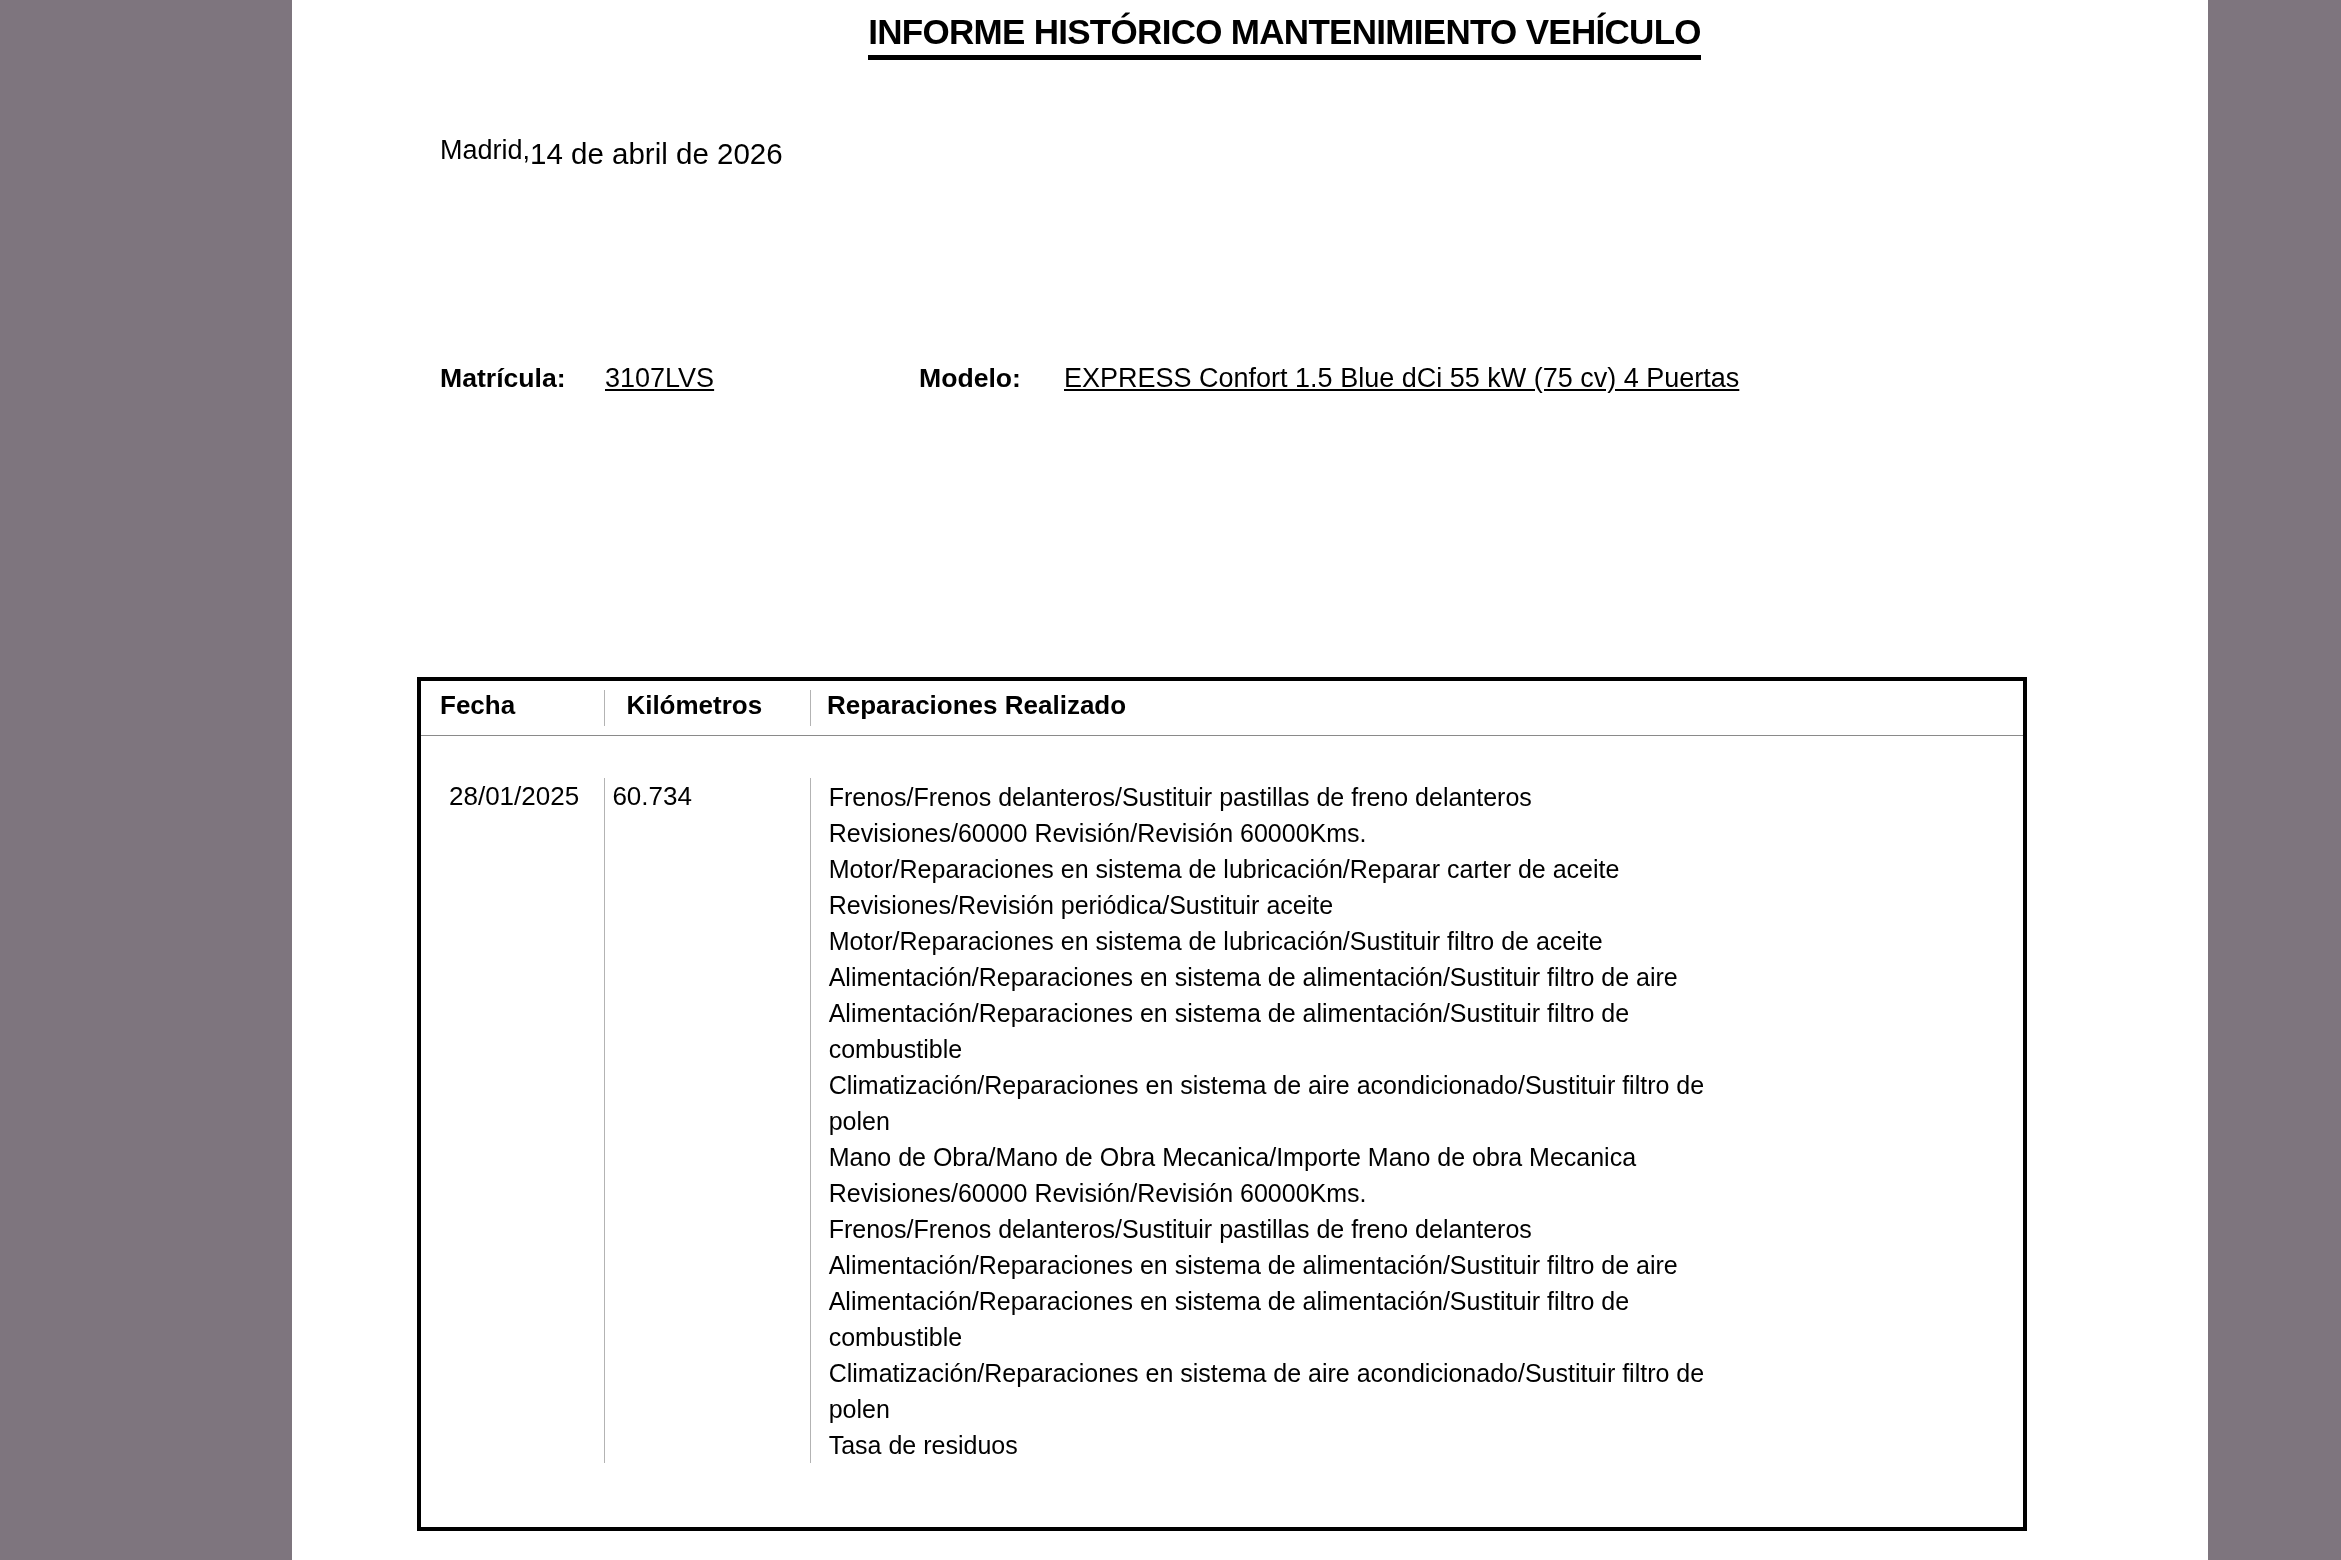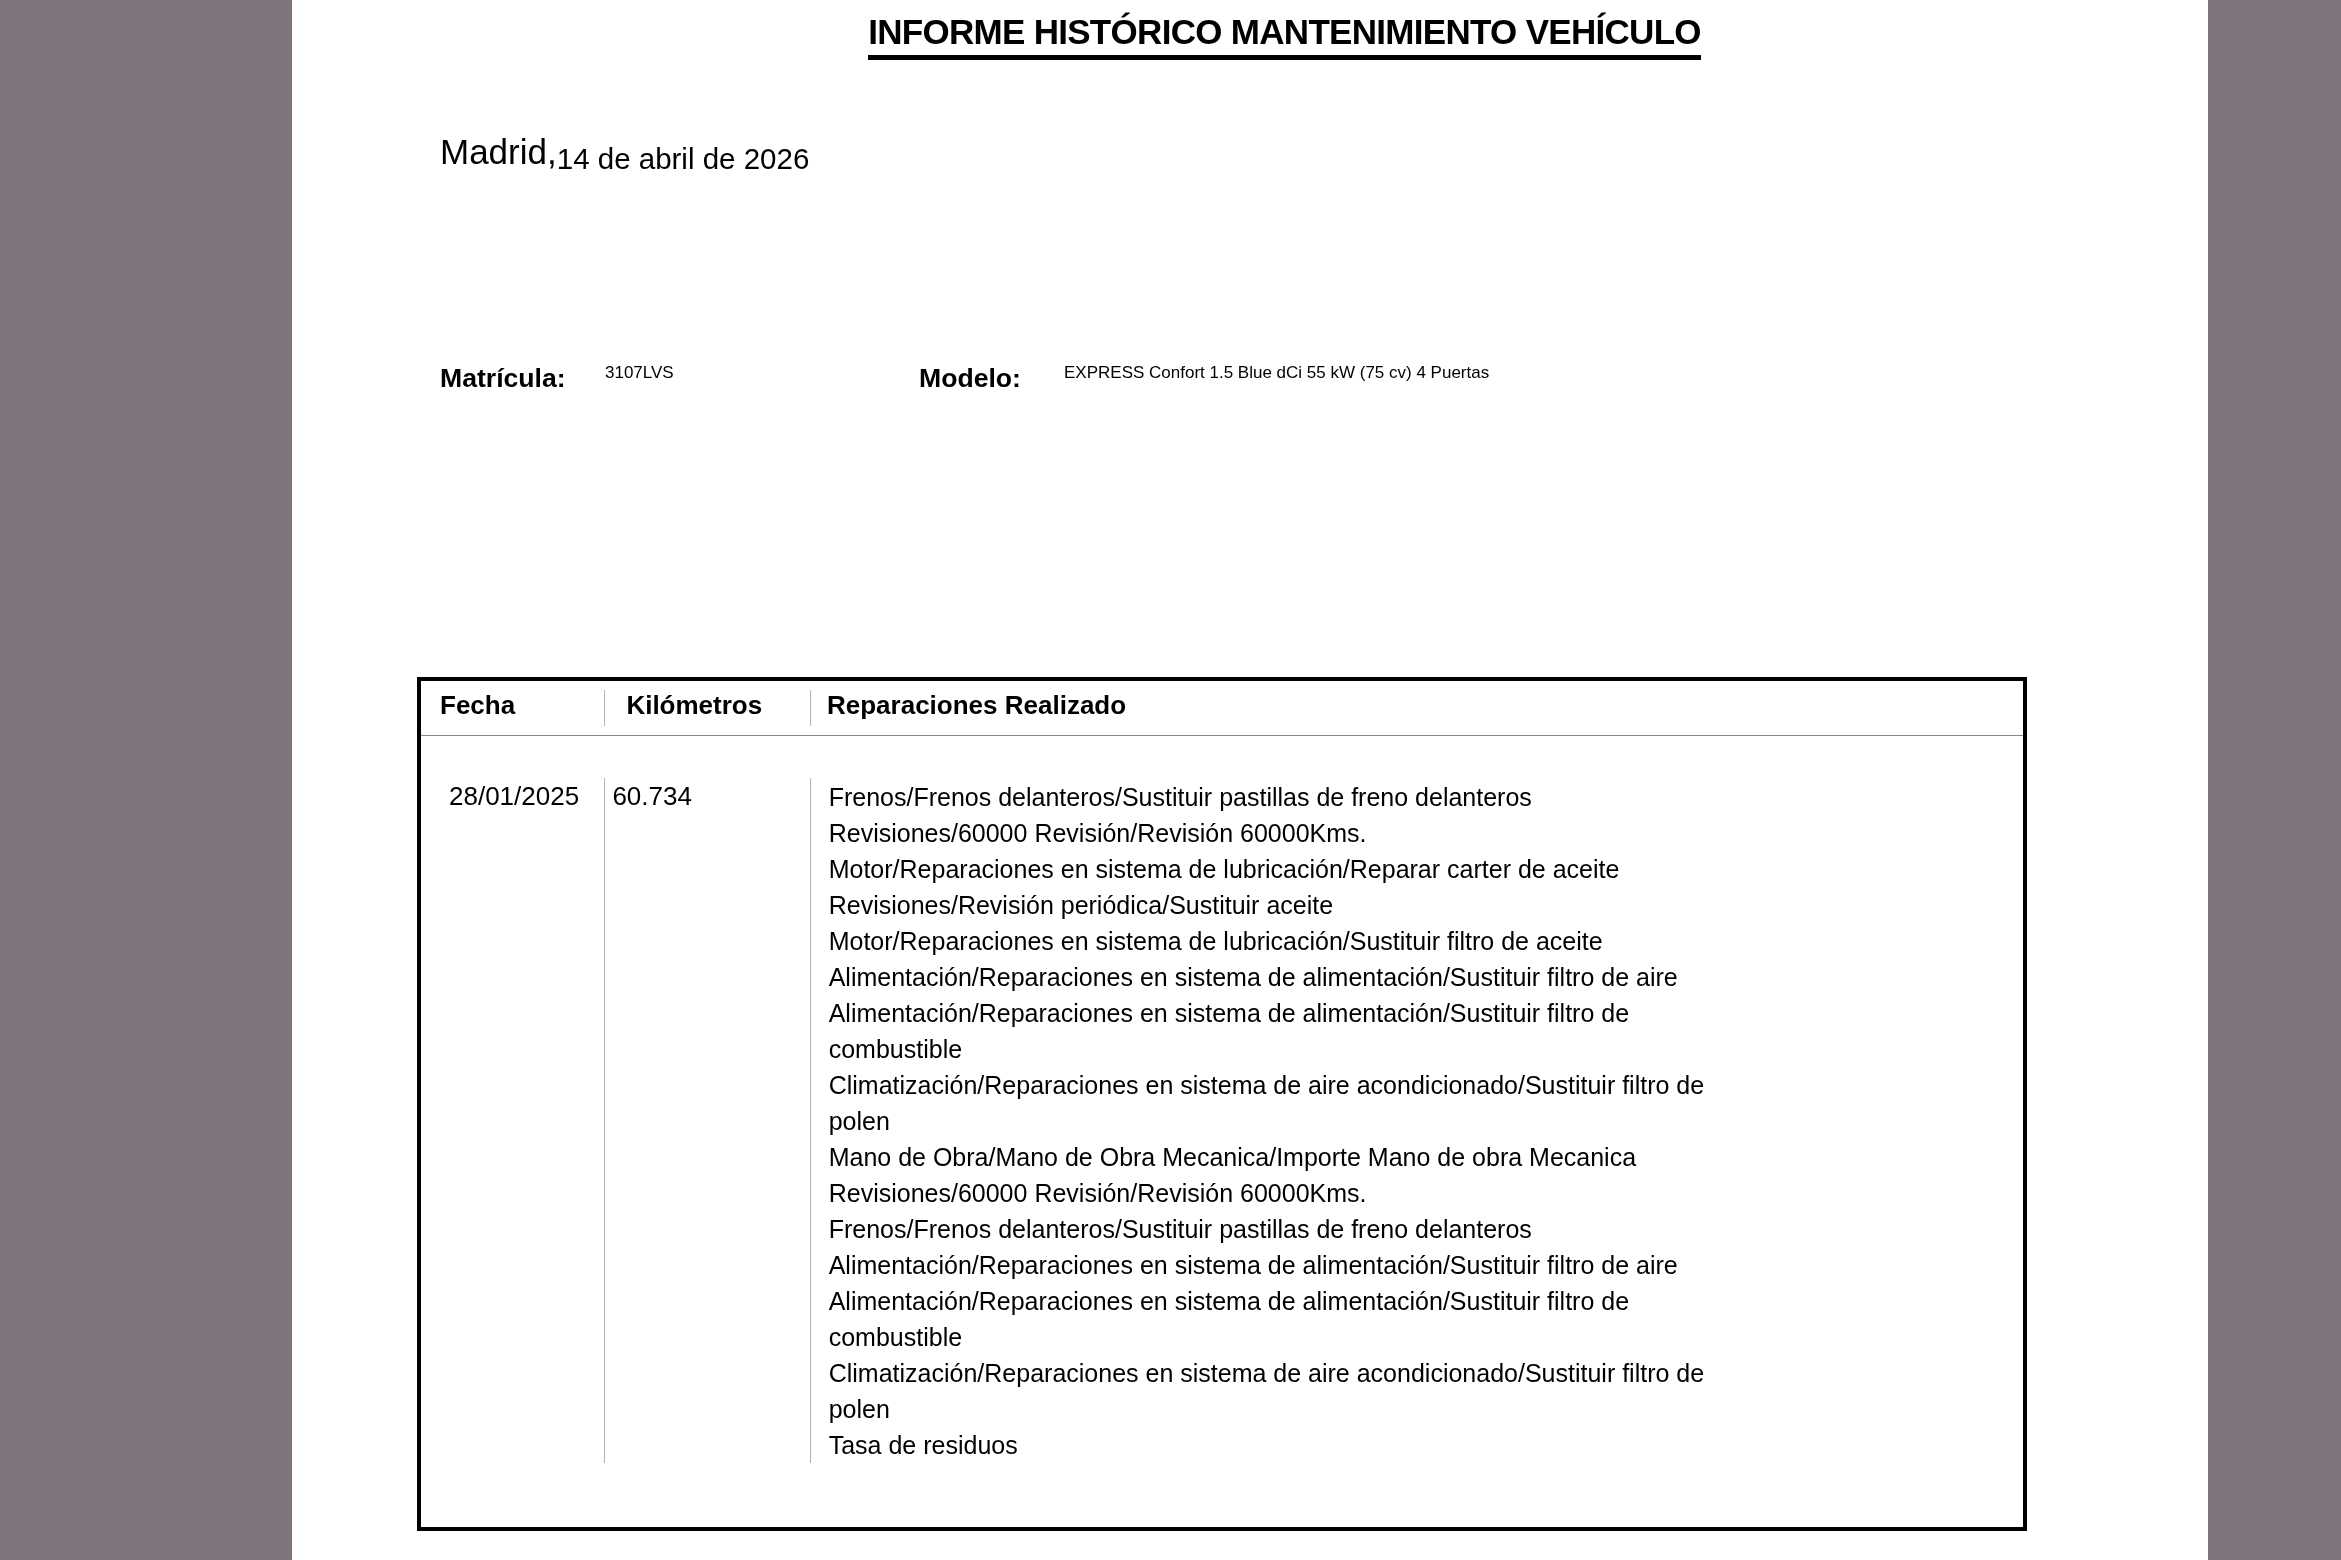--- a/index.html
+++ b/index.html
@@ -37,40 +37,41 @@
     padding-bottom:3.7px;
     white-space:nowrap;
   }
   
   .dateline{
     position:absolute;
     left:148px; top:137px;
     white-space:nowrap;
   }
   .dateline .city{
-    font-size:35px;
+    font-size:27px;
     position:relative;
     top:-5.2px;
   }
   .dateline .date{
     font-size:29.5px;
   }
   
   .field-label{
     position:absolute;
     top:363px;
     font-size:26.6px;
     font-weight:700;
     white-space:nowrap;
   }
   .field-value{
     position:absolute;
     top:363px;
-    font-size:17px;
-    white-space:nowrap;
+    font-size:27px;
+    white-space:nowrap;
+    text-decoration:underline;
   }
   .lbl-matricula{left:148px;}
   .val-matricula{left:313px;}
   .lbl-modelo{left:627px;}
   .val-modelo{left:772px;}
   
   .doc-table{
     position:absolute;
     left:125px; top:677px;
     width:1610px; height:854px;

